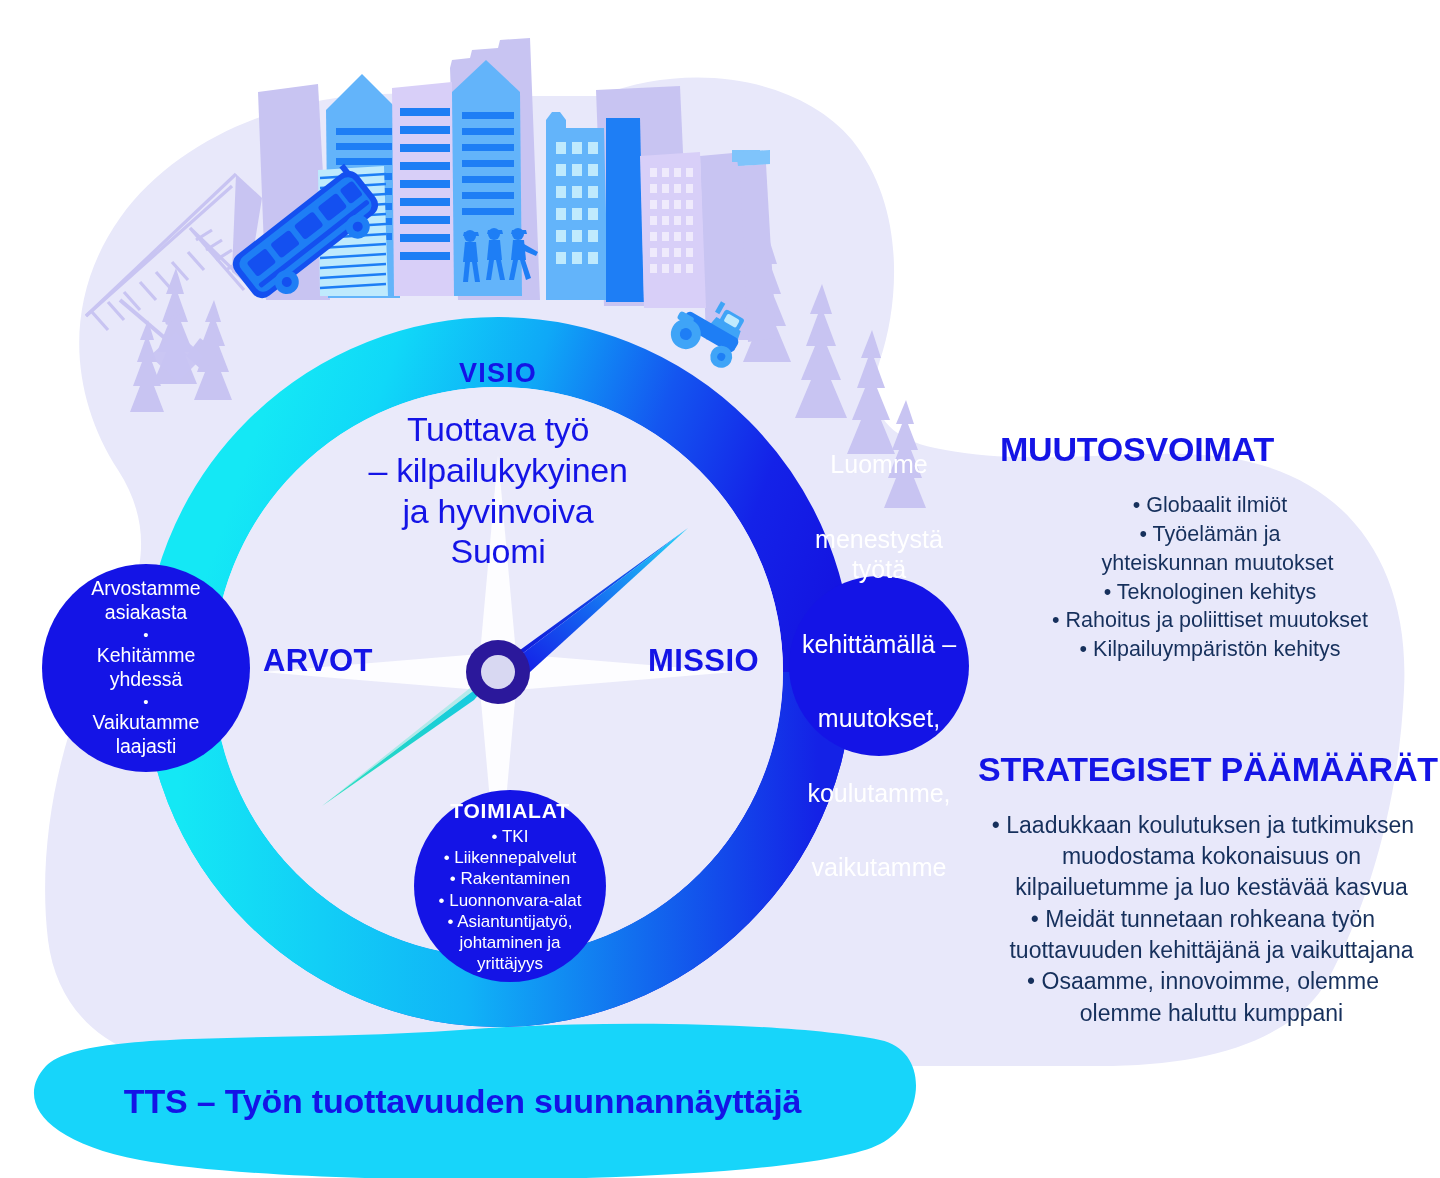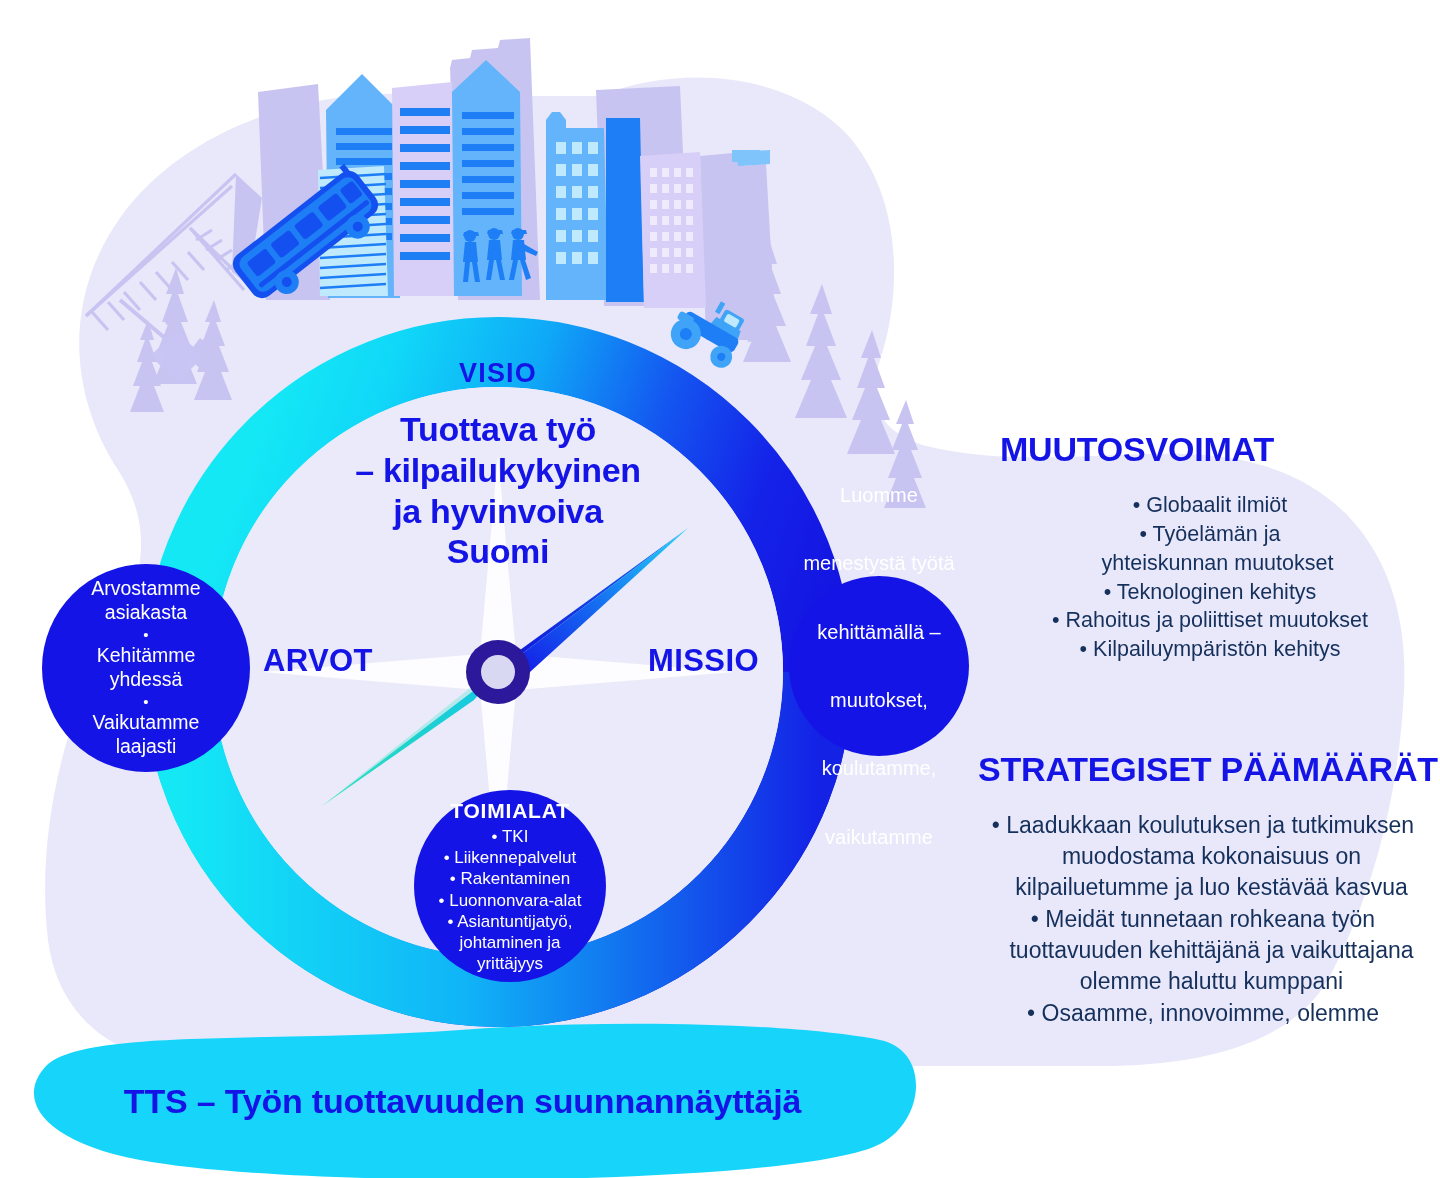--- a/index.html
+++ b/index.html
@@ -23,35 +23,35 @@
     margin:0 0 1px 0;padding-left:15px;text-indent:-15px;text-align:center;
   }
   .side-list li.big{font-size:23px;line-height:1.32;}
 
   
   #visio-label{
     width:100%;text-align:center;font-size:27px;font-weight:bold;
     color:#1414E6;letter-spacing:1.2px;
   }
   #visio-title{
-    width:100%;text-align:center;font-size:34px;font-weight:bold;
+    width:100%;text-align:center;font-size:34px;font-weight:normal;
     color:#1414E6;line-height:1.20;letter-spacing:-0.3px;
   }
   #arvot-label,#missio-label{
     font-size:31px;font-weight:bold;color:#1414E6;letter-spacing:0.4px;
     white-space:nowrap;
   }
 
   
   .bubble-txt{
     position:absolute;color:#ffffff;text-align:center;
     display:flex;flex-direction:column;justify-content:center;align-items:center;
   }
   #arvot-bubble-txt{font-size:19.5px;line-height:1.23;}
-  #missio-bubble-txt{font-size:20px;line-height:1.22;gap:44px;}
+  #missio-bubble-txt{font-size:25px;line-height:1.22;gap:44px;}
   #toimialat-bubble-txt{font-size:17px;line-height:1.25;}
   #toimialat-bubble-txt .t-head{
     font-size:21px;font-weight:bold;letter-spacing:0.8px;margin-bottom:2px;
   }
   .dotsep{font-size:15px;line-height:1.0;margin:2px 0;}
 
   
   #banner-txt{
     position:absolute;left:0;top:1082px;width:925px;text-align:center;
     font-size:34px;font-weight:bold;color:#1414E6;letter-spacing:-0.2px;
@@ -423,20 +423,20 @@
   </div>
 
   <div class="txt" style="left:978px;top:752px;width:450px;">
     <div class="side-head">STRATEGISET PÄÄMÄÄRÄT</div>
     <ul class="side-list" style="margin-top:22px;">
       <li class="big">• Laadukkaan koulutuksen ja tutkimuksen</li>
       <li class="big" style="padding-left:17px;text-indent:0;">muodostama kokonaisuus on</li>
       <li class="big" style="padding-left:17px;text-indent:0;">kilpailuetumme ja luo kestävää kasvua</li>
       <li class="big">• Meidät tunnetaan rohkeana työn</li>
       <li class="big" style="padding-left:17px;text-indent:0;">tuottavuuden kehittäjänä ja vaikuttajana</li>
+      <li class="big"> • Osaamme, innovoimme, olemme</li>
       <li class="big" style="padding-left:17px;text-indent:0;">olemme haluttu kumppani</li>
-      <li class="big"> • Osaamme, innovoimme, olemme</li>
     </ul>
   </div>
 
   <div id="banner-txt">TTS – Työn tuottavuuden suunnannäyttäjä</div>
 
 </div>
 
 </body></html>

